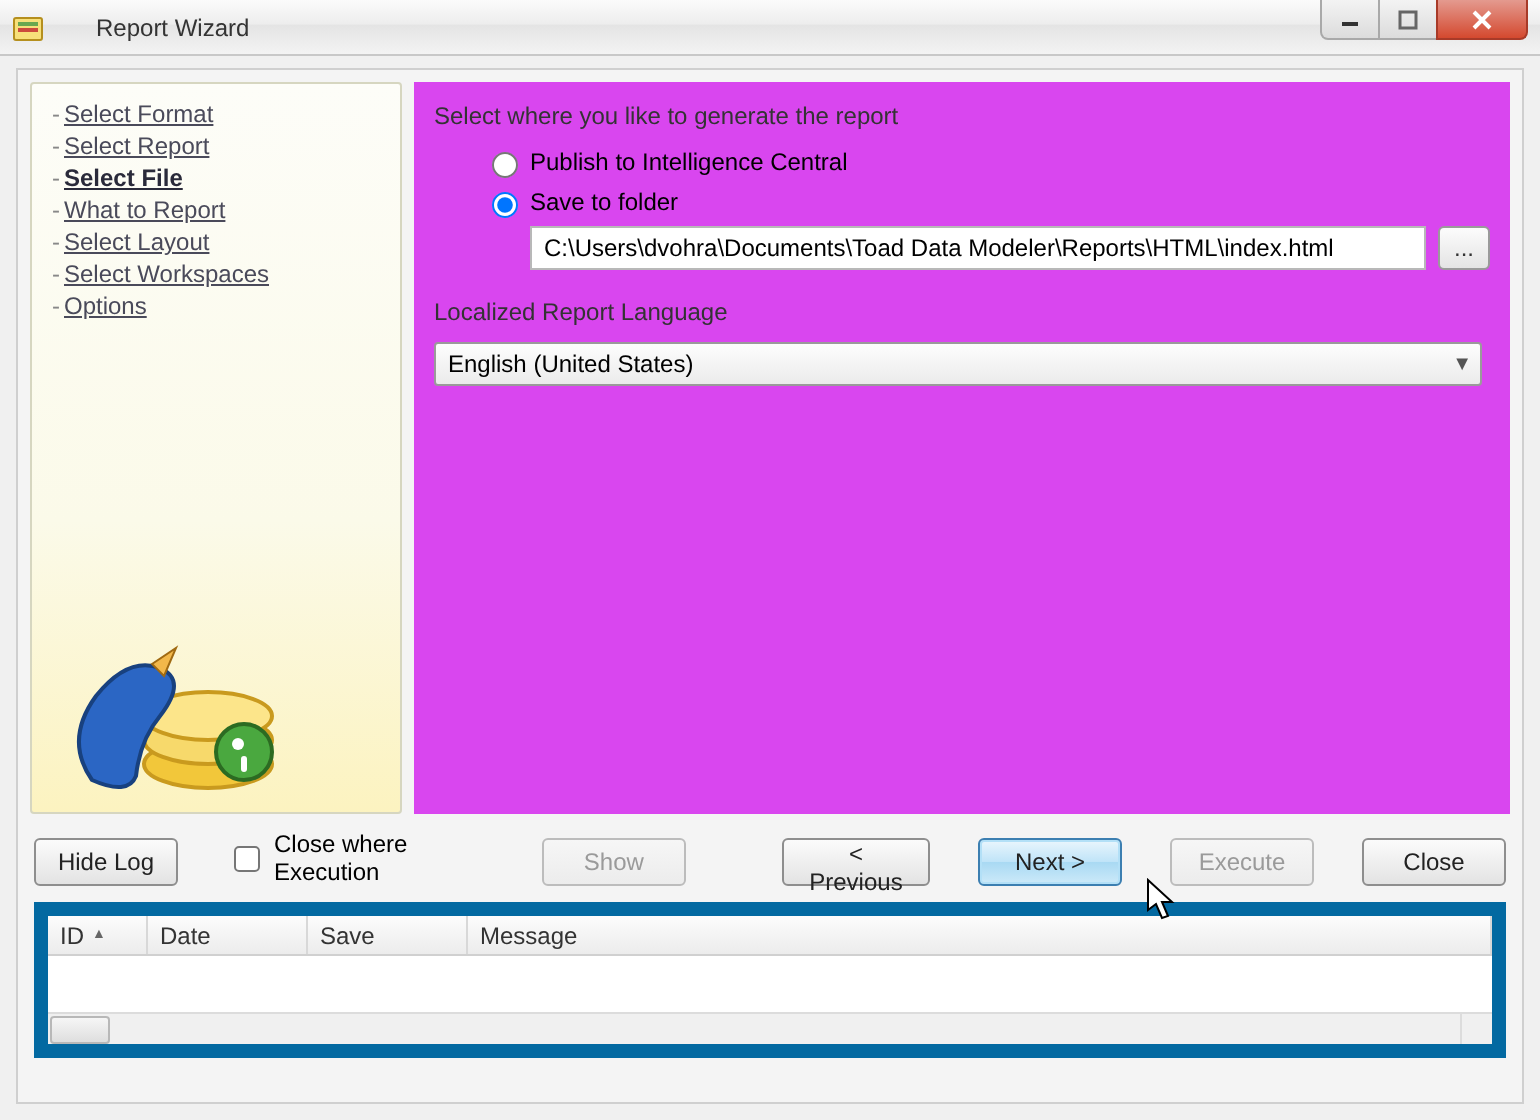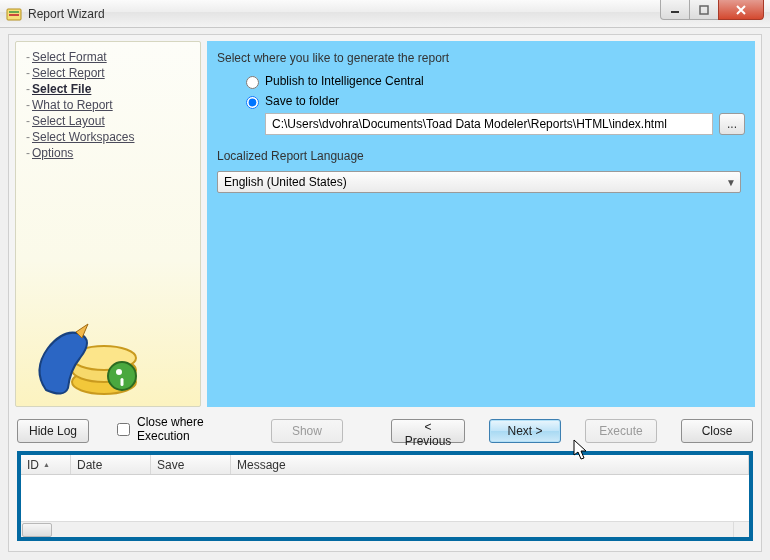--- a/index.html
+++ b/index.html
@@ -8,21 +8,21 @@
 
   
   .titlebar {
     height: 28px;
     background: linear-gradient(to bottom, #fbfbfb 0%, #ededed 45%, #e4e4e4 46%, #f3f3f3 100%);
     border-bottom: 1px solid #c8c8c8;
     display: flex; align-items: center; padding-left: 6px;
     position: relative;
   }
   .titlebar .app-icon { width: 16px; height: 16px; margin-right: 6px; }
-  .titlebar .title { color: #333; }
+  .titlebar .title { color: #333; margin-left: 20px; }
   .winbtns { position: absolute; top: 0; right: 6px; display: flex; }
   .winbtn { width: 30px; height: 20px; border: 1px solid #a9a9a9; border-top: none; display: flex; align-items: center; justify-content: center; background: linear-gradient(#f3f3f3,#dcdcdc); }
   .winbtn + .winbtn { margin-left: -1px; }
   .winbtn.close { width: 46px; background: linear-gradient(#e49a8f,#d4492f); border-color:#a83a28; border-bottom-right-radius: 4px; }
   .winbtn.min { border-bottom-left-radius: 4px; }
   .winbtn svg { pointer-events: none; }
 
   .client { position: absolute; left: 8px; right: 8px; top: 34px; bottom: 8px; background: #f4f4f4; border: 1px solid #cfcfcf; }
 
   .main-panels { display: flex; height: 378px; padding: 6px; gap: 6px; }
@@ -34,21 +34,21 @@
     border-radius: 2px;
   }
   .side ul { list-style: none; margin: 8px 0 0 10px; padding: 0; color: #555; }
   .side li { margin: 2px 0; cursor: default; white-space: nowrap; }
   .side li span.dash { color: #888; margin-right: 2px; }
   .side li a { color: #4a4a5a; text-decoration: underline; }
   .side li.active a { font-weight: bold; color: #2a2a3a; }
 
   .wizard-art { position: absolute; bottom: 4px; left: 10px; }
 
-  .content { flex: 1; height: 100%; background: #7dd3fc; border: 0; padding: 10px 10px 6px 10px; }
+  .content { flex: 1; height: 100%; background: #d946ef; border: 0; padding: 10px 10px 6px 10px; }
   .content .lbl { color: #333; margin-bottom: 8px; }
   .radio-row { display: flex; align-items: center; margin: 4px 0 4px 24px; }
   .radio-row input { margin-right: 6px; }
   .path-row { display: flex; align-items: center; margin: 4px 0 10px 48px; gap: 6px; }
   .path-row input[type=text] { flex: 1; height: 22px; padding: 2px 6px; border: 1px solid #b8b8b8; background: #fff; border-radius: 0; }
   .browse-btn { width: 26px; height: 22px; border: 1px solid #9a9a9a; background: linear-gradient(#fcfcfc,#e4e4e4); border-radius: 3px; display:flex; align-items:center; justify-content:center; color:#333; cursor: pointer; }
 
   .lang-select { width: calc(100% - 4px); height: 22px; border: 1px solid #9a9a9a; background: linear-gradient(#fdfdfd,#ebebeb); border-radius: 2px; display: flex; align-items: center; padding: 0 4px 0 6px; justify-content: space-between; }
   .lang-select .chev { color: #555; font-size: 10px; }
 
@@ -63,21 +63,21 @@
   }
   button.win:disabled { color: #9a9a9a; border-color: #bcbcbc; background: linear-gradient(#f6f6f6,#ececec); cursor: default; }
   button.win.default {
     border-color: #3c7fb1;
     background: linear-gradient(#eaf6fd,#c0e4f8 49%, #a8d9f3 50%, #cdeaf9);
     box-shadow: 0 0 0 1px #b3e0f7 inset;
   }
   .chk { display:flex; align-items:center; gap:4px; }
 
   
-  .log-wrap { margin: 0 8px 8px 8px; border: 4px solid #0369a1; background: #a3a3a3; height: 90px; position: relative; }
+  .log-wrap { margin: 0 8px 8px 8px; border: 7px solid #0369a1; background: #a3a3a3; height: 78px; position: relative; }
   .log-head { display: flex; background: linear-gradient(#fcfcfc,#ececec); border-bottom: 1px solid #d0d0d0; height: 20px; }
   .log-head .col { border-right: 1px solid #d8d8d8; padding: 2px 6px; color: #333; display:flex; align-items:center; gap:4px; }
   .log-head .col.sort::after { content:"▲"; font-size:7px; color:#666; }
   .log-body { height: calc(100% - 20px); overflow: auto; background: #fff; }
   .log-scroll-x { position:absolute; bottom:0; left:0; right:16px; height:16px; background:#f0f0f0; border-top:1px solid #dcdcdc; display:flex; align-items:center; }
   .thumb { height:14px; width:30px; background:linear-gradient(#f6f6f6,#dedede); border:1px solid #b8b8b8; border-radius:2px; margin-left:1px; }
   .log-corner { position:absolute; bottom:0; right:0; width:16px; height:16px; background:#f0f0f0; border-left:1px solid #dcdcdc; border-top:1px solid #dcdcdc; }
 
   .cursor-arrow { position: absolute; width: 16px; height: 22px; pointer-events: none; }
 </style>

